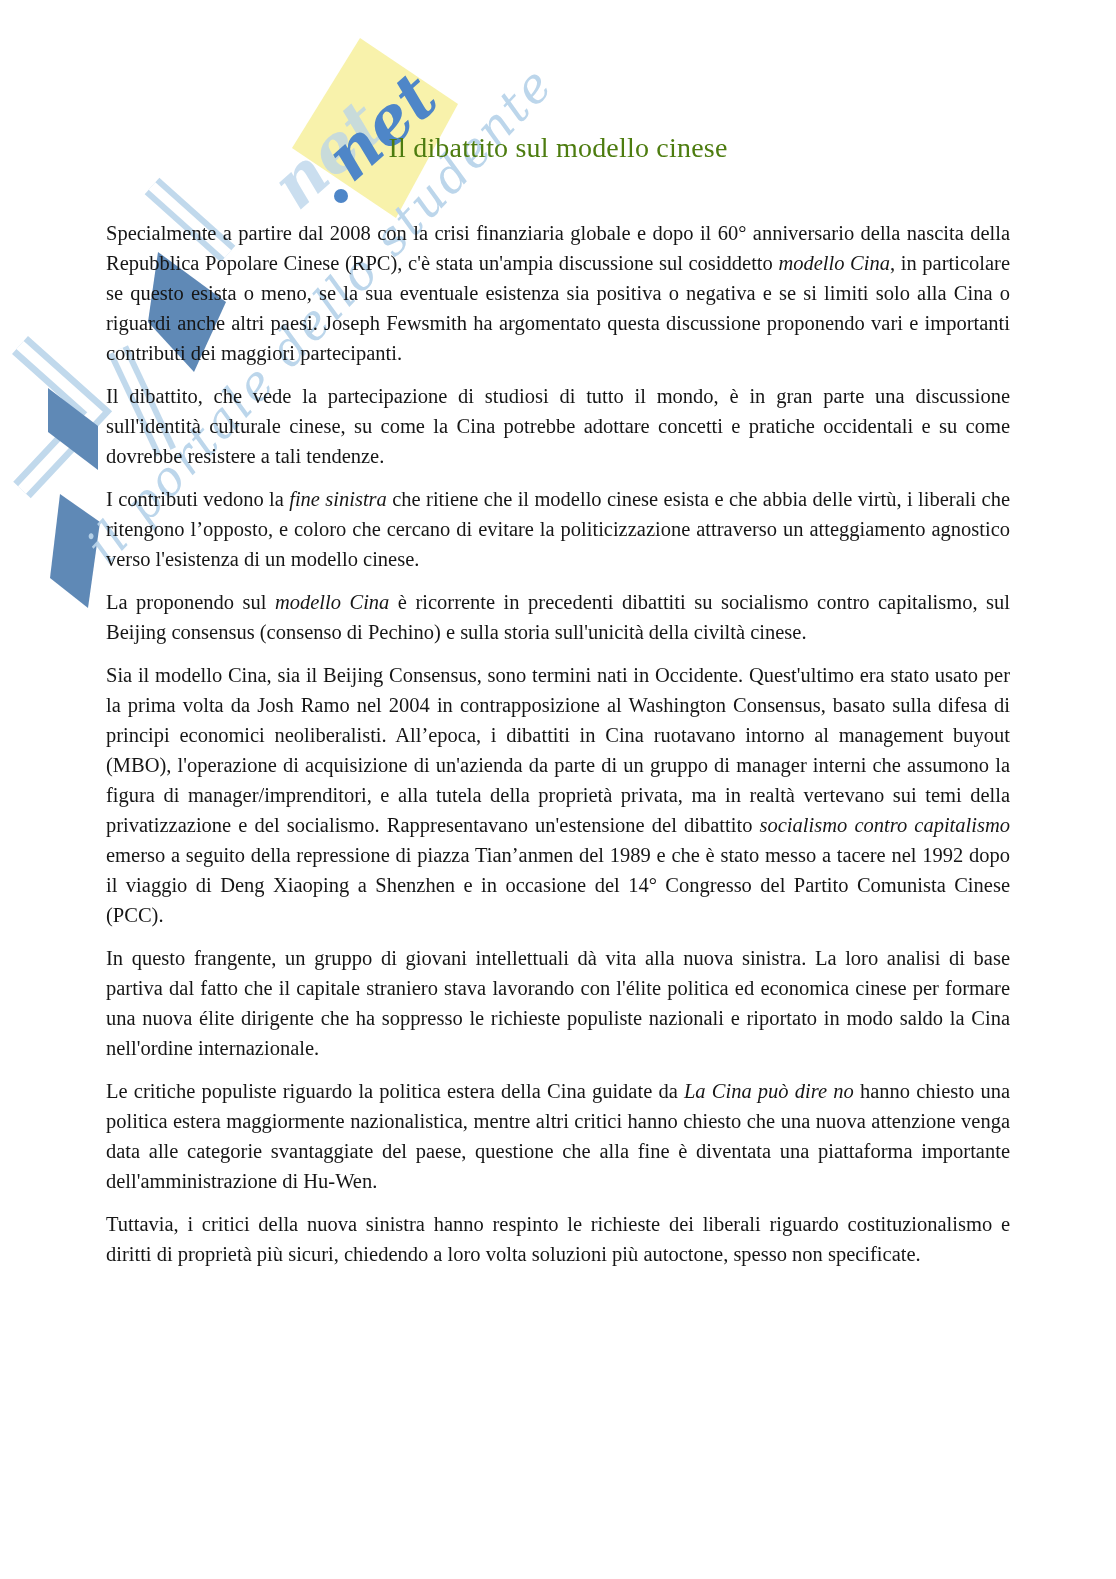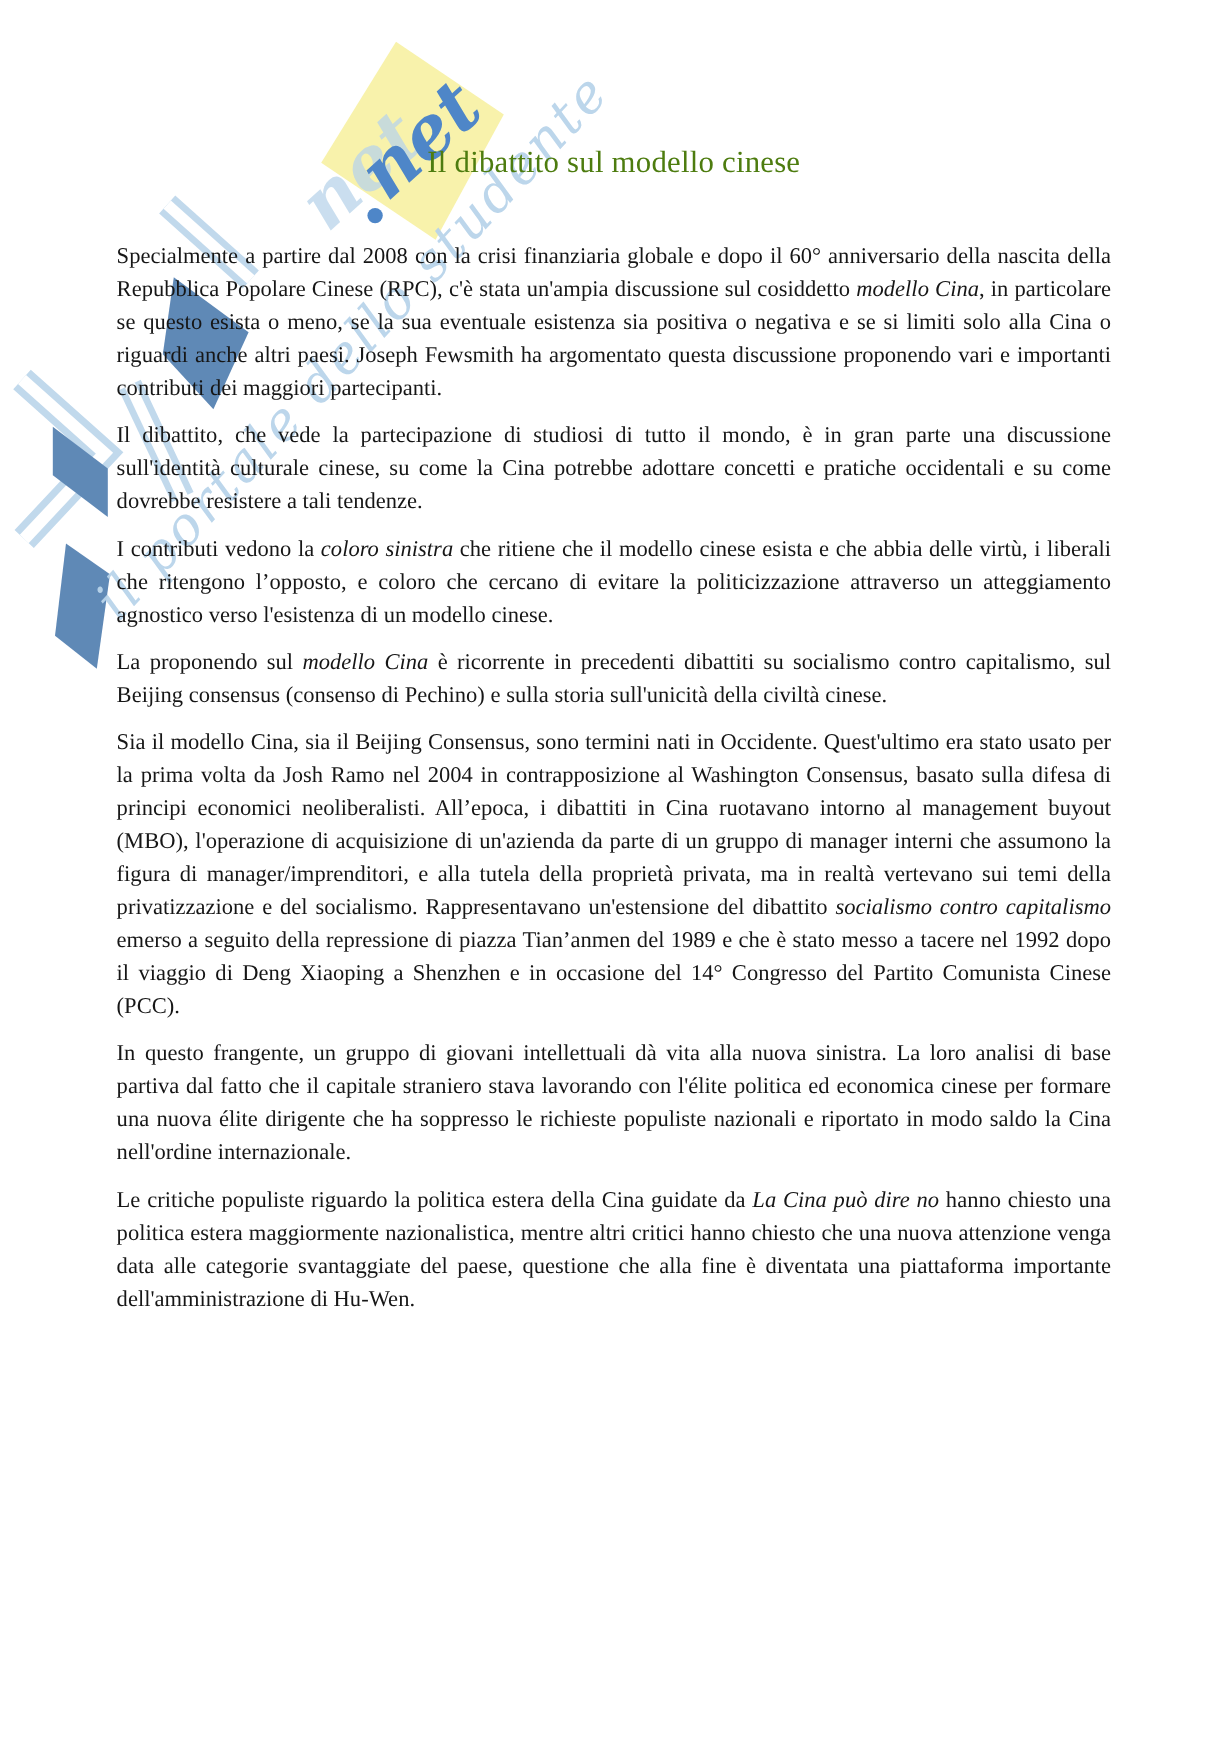--- a/index.html
+++ b/index.html
@@ -95,20 +95,21 @@
     <text class="wm-script-big" x="352" y="184" transform="rotate(-42 352 184)" fill="#4e86c8">net</text>
 
     <text class="wm-script-small" x="108" y="566" transform="rotate(-47 108 566)" fill="#b9d4ea">il portale dello studente</text>
   </svg>
 
   <div class="content">
     <h1 class="title">Il dibattito sul modello cinese</h1>
 
     <p class="para"><span>Specialmente a partire dal 2008 con la crisi finanziaria globale e dopo il 60° anniversario della nascita della Repubblica Popolare Cinese (RPC), c'è stata un'ampia discussione sul cosiddetto </span><i>modello Cina</i><span>, in particolare se questo esista o meno, se la sua eventuale esistenza sia positiva o negativa e se si limiti solo alla Cina o riguardi anche altri paesi. Joseph Fewsmith ha argomentato questa discussione proponendo vari e importanti contributi dei maggiori partecipanti.</span></p>
     <p class="para"><span>Il dibattito, che vede la partecipazione di studiosi di tutto il mondo, è in gran parte una discussione sull'identità culturale cinese, su come la Cina potrebbe adottare concetti e pratiche occidentali e su come dovrebbe resistere a tali tendenze.</span></p>
-    <p class="para"><span>I contributi vedono la </span><i>coloro sinistra</i><span> che ritiene che il modello cinese esista e che abbia delle virtù, i liberali che ritengono l’opposto, e coloro che cercano di evitare la politicizzazione attraverso un atteggiamento agnostico verso l'esistenza di un modello cinese.</span></p>
+    <p class="para"><span>I contributi vedono la </span><i>fine sinistra</i><span> che ritiene che il modello cinese esista e che abbia delle virtù, i liberali che ritengono l’opposto, e coloro che cercano di evitare la politicizzazione attraverso un atteggiamento agnostico verso l'esistenza di un modello cinese.</span></p>
     <p class="para"><span>La proponendo sul </span><i>modello Cina</i><span> è ricorrente in precedenti dibattiti su socialismo contro capitalismo, sul Beijing consensus (consenso di Pechino) e sulla storia sull'unicità della civiltà cinese.</span></p>
     <p class="para"><span>Sia il modello Cina, sia il Beijing Consensus, sono termini nati in Occidente. Quest'ultimo era stato usato per la prima volta da Josh Ramo nel 2004 in contrapposizione al Washington Consensus, basato sulla difesa di principi economici neoliberalisti. All’epoca, i dibattiti in Cina ruotavano intorno al management buyout (MBO), l'operazione di acquisizione di un'azienda da parte di un gruppo di manager interni che assumono la figura di manager/imprenditori, e alla tutela della proprietà privata, ma in realtà vertevano sui temi della privatizzazione e del socialismo. Rappresentavano un'estensione del dibattito </span><i>socialismo contro capitalismo</i><span> emerso a seguito della repressione di piazza Tian’anmen del 1989 e che è stato messo a tacere nel 1992 dopo il viaggio di Deng Xiaoping a Shenzhen e in occasione del 14° Congresso del Partito Comunista Cinese (PCC).</span></p>
     <p class="para"><span>In questo frangente, un gruppo di giovani intellettuali dà vita alla nuova sinistra. La loro analisi di base partiva dal fatto che il capitale straniero stava lavorando con l'élite politica ed economica cinese per formare una nuova élite dirigente che ha soppresso le richieste populiste nazionali e riportato in modo saldo la Cina nell'ordine internazionale.</span></p>
     <p class="para"><span>Le critiche populiste riguardo la politica estera della Cina guidate da </span><i>La Cina può dire no</i><span> hanno chiesto una politica estera maggiormente nazionalistica, mentre altri critici hanno chiesto che una nuova attenzione venga data alle categorie svantaggiate del paese, questione che alla fine è diventata una piattaforma importante dell'amministrazione di Hu-Wen.</span></p>
+    <p class="para"><span>Tuttavia, i critici della nuova sinistra hanno respinto le richieste dei liberali riguardo costituzionalismo e diritti di proprietà più sicuri, chiedendo a loro volta soluzioni più autoctone, spesso non specificate.</span></p>
   </div>
 
 </div>
 
 </body></html>

